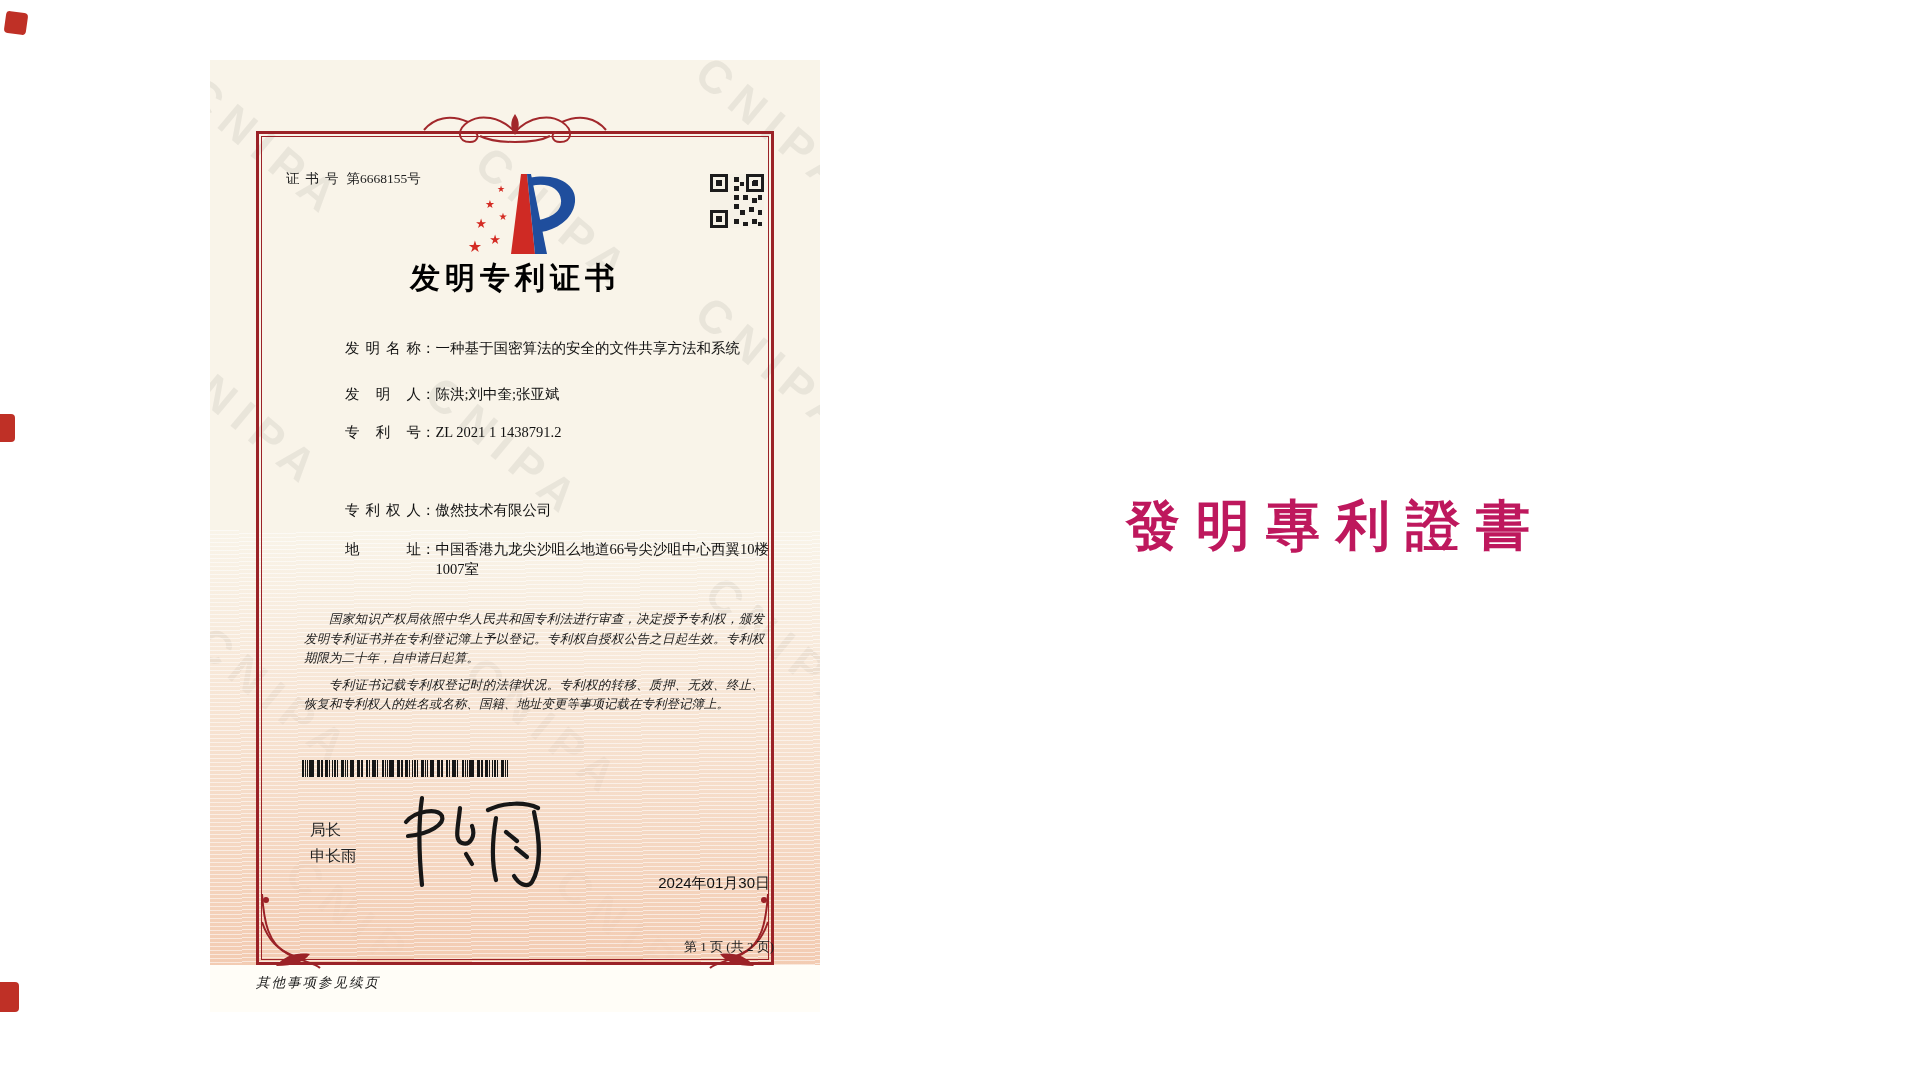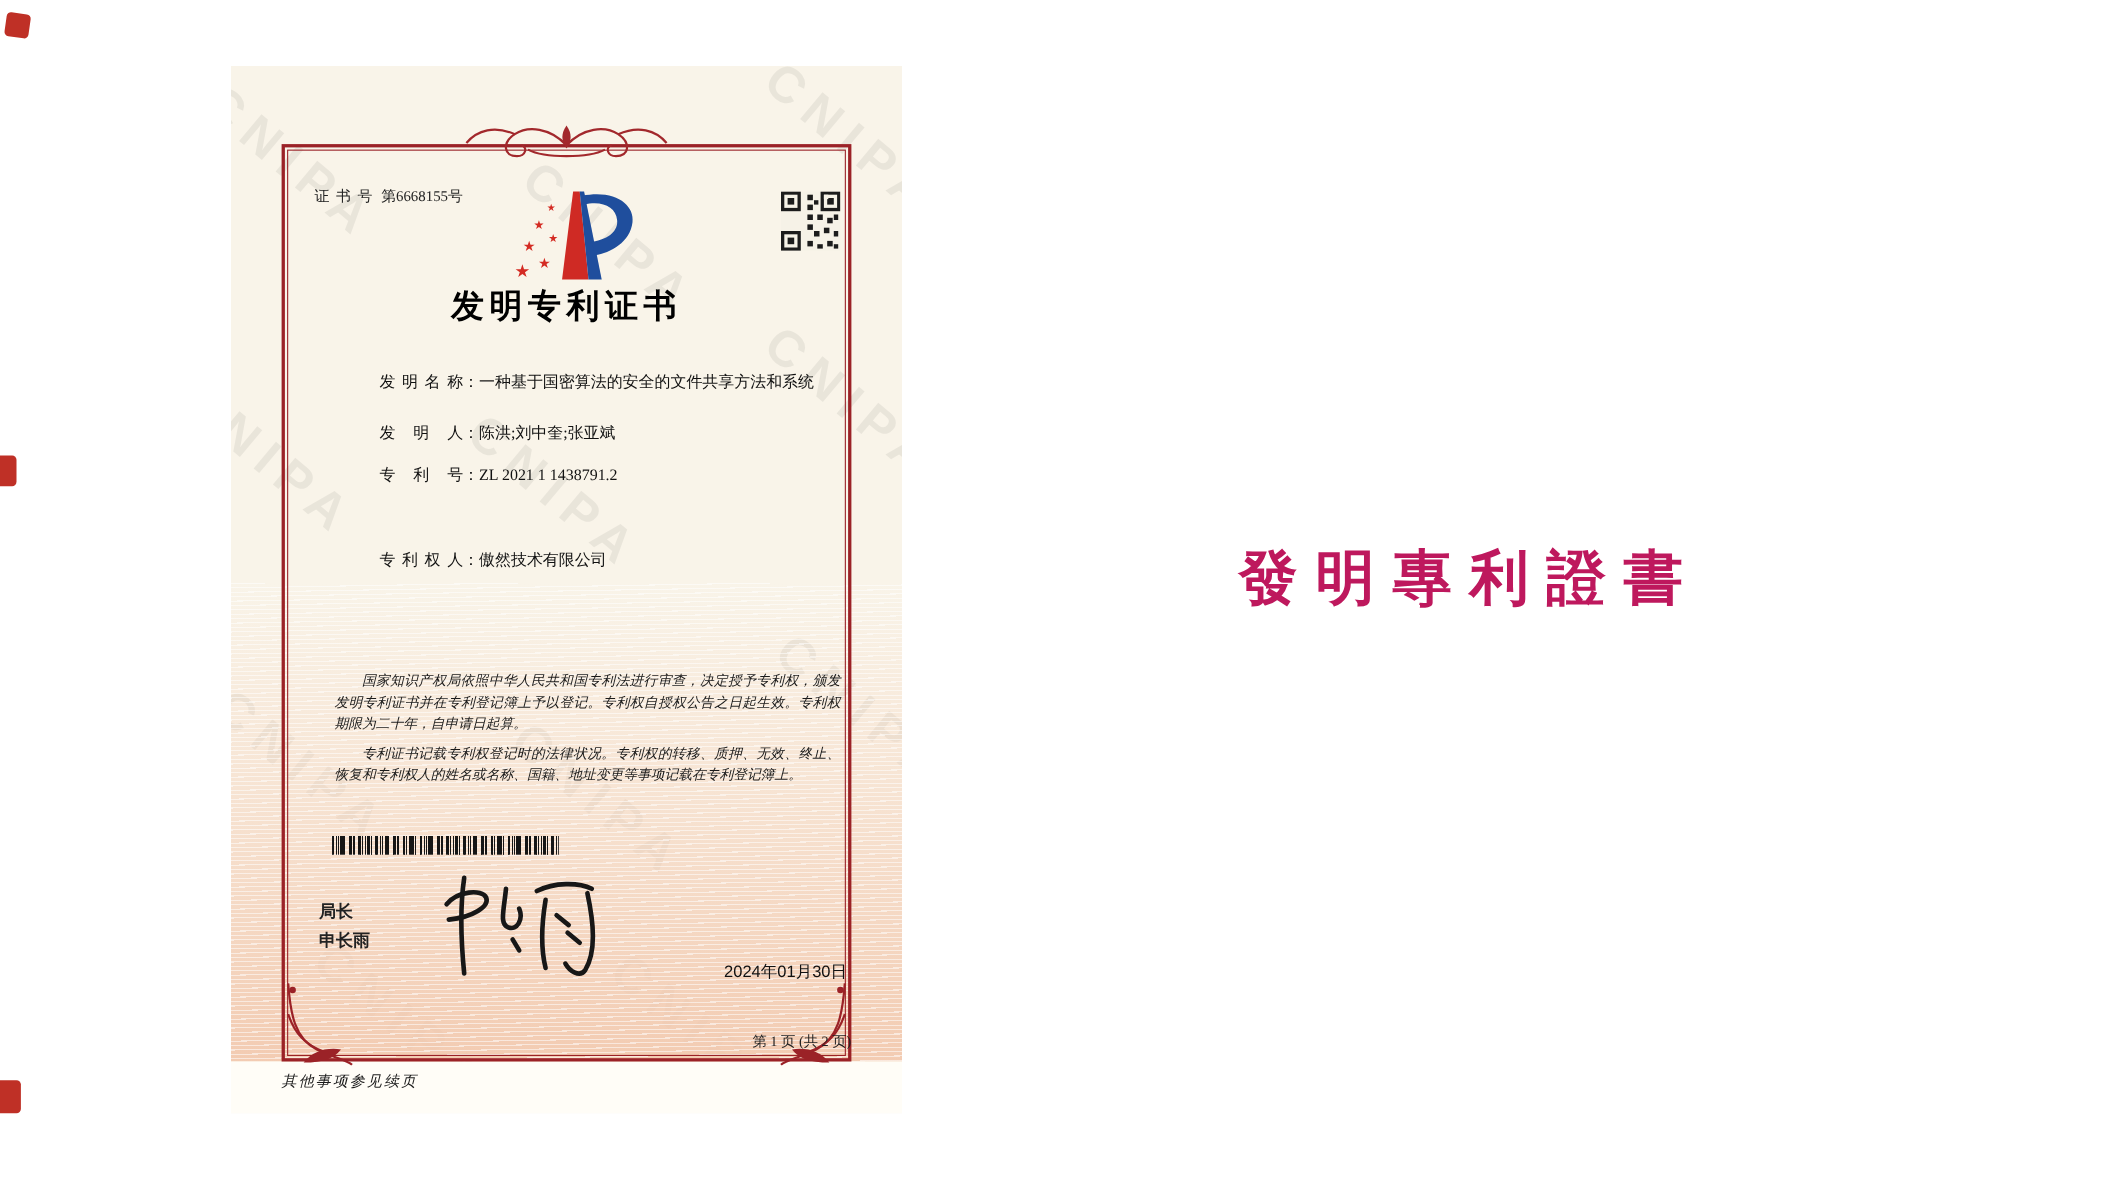--- a/index.html
+++ b/index.html
@@ -54,22 +54,22 @@
 
   .paras{position:absolute;left:94px;top:550px;width:460px;font-size:12.5px;line-height:19.5px;
       color:#1a1a1a;text-align:justify;font-style:italic;}
   .paras p{margin:0 0 7px 0;text-indent:2em;}
 
   .barcode{position:absolute;left:92px;top:700px;width:206px;height:17px;
       background-image:
         repeating-linear-gradient(90deg,#161616 0 2px,transparent 2px 3px,#161616 3px 4px,transparent 4px 7px,#161616 7px 10px,transparent 10px 11px,#161616 11px 12px,transparent 12px 16px),
         repeating-linear-gradient(90deg,#161616 0 1px,transparent 1px 5px);}
 
-  .signer{position:absolute;left:80px;top:757px;font-family:"Liberation Sans",sans-serif;
-      font-weight:700;font-size:15.5px;color:#222;line-height:26px;}
+  .signer{position:absolute;left:100px;top:757px;font-family:"Liberation Sans",sans-serif;
+      font-weight:400;font-size:15.5px;color:#222;line-height:26px;}
   .signature{position:absolute;left:182px;top:720px;}
 
   .issue-date{position:absolute;right:50px;top:814px;font-family:"Liberation Sans",sans-serif;
       font-size:15px;color:#111;}
 
   .page-ind{position:absolute;left:46px;top:878px;width:518px;text-align:right;
       font-size:13px;color:#222;}
 
   .cont-note{position:absolute;left:46px;top:914px;width:518px;text-align:left;
       font-size:13.5px;font-style:italic;color:#1a1a1a;letter-spacing:2px;z-index:6;}
@@ -201,20 +201,23 @@
       </div>
       <div class="field-row" style="top:324px">
         <span class="fl">发明人</span><span class="colon">：</span><span class="fv">陈洪;刘中奎;张亚斌</span>
       </div>
       <div class="field-row" style="top:362px">
         <span class="fl">专利号</span><span class="colon">：</span><span class="fv">ZL 2021 1 1438791.2</span>
       </div>
       <div class="field-row" style="top:440px">
         <span class="fl">专利权人</span><span class="colon">：</span><span class="fv">傲然技术有限公司</span>
       </div>
+      <div class="field-row" style="top:479px">
+        <span class="fl">地址</span><span class="colon">：</span><span class="fv">中国香港九龙尖沙咀么地道66号尖沙咀中心西翼10楼1007室</span>
+      </div>
 
       <div class="paras">
         <p>国家知识产权局依照中华人民共和国专利法进行审查，决定授予专利权，颁发发明专利证书并在专利登记簿上予以登记。专利权自授权公告之日起生效。专利权期限为二十年，自申请日起算。</p>
         <p>专利证书记载专利权登记时的法律状况。专利权的转移、质押、无效、终止、恢复和专利权人的姓名或名称、国籍、地址变更等事项记载在专利登记簿上。</p>
       </div>
 
       <div class="barcode"></div>
 
       <div class="signer">
         <div>局长</div>

